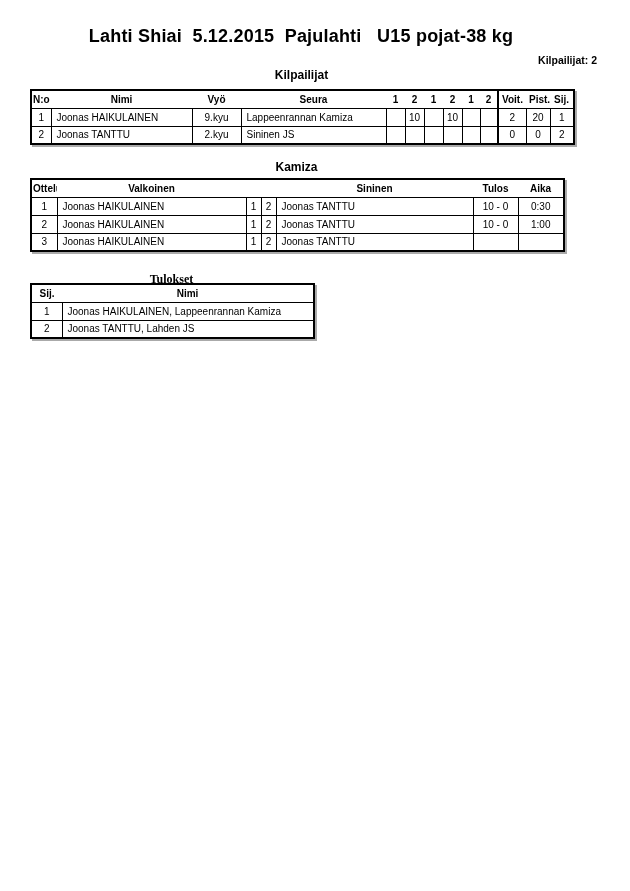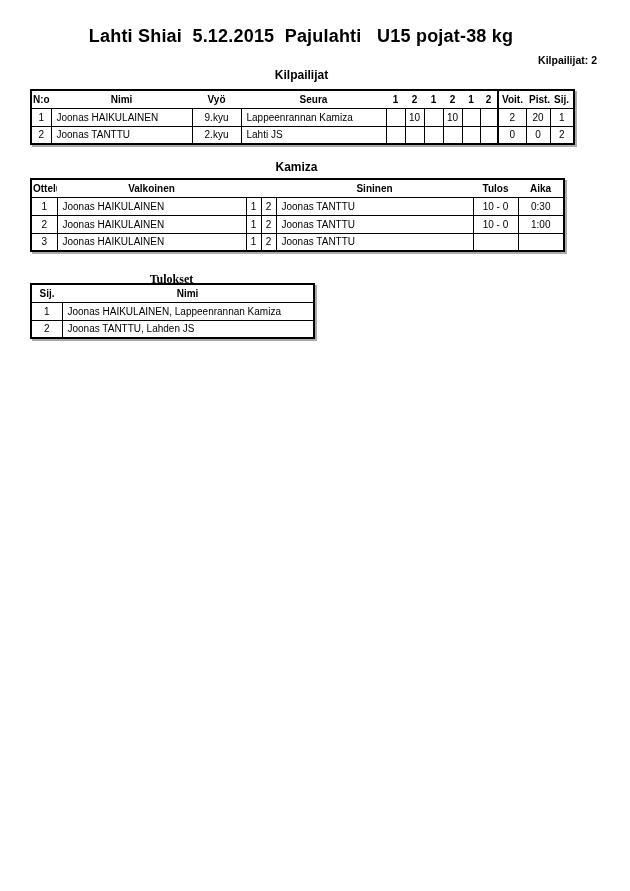--- a/index.html
+++ b/index.html
@@ -114,21 +114,21 @@
         <td></td>
         <td></td>
         <td class="thick-left">2</td>
         <td>20</td>
         <td>1</td>
       </tr>
       <tr>
         <td>2</td>
         <td class="al">Joonas TANTTU</td>
         <td>2.kyu</td>
-        <td class="al">Lahti JS</td>
+        <td class="al">Sininen JS</td>
         <td></td>
         <td></td>
         <td></td>
         <td></td>
         <td></td>
         <td></td>
         <td class="thick-left">0</td>
         <td>0</td>
         <td>2</td>
       </tr>

